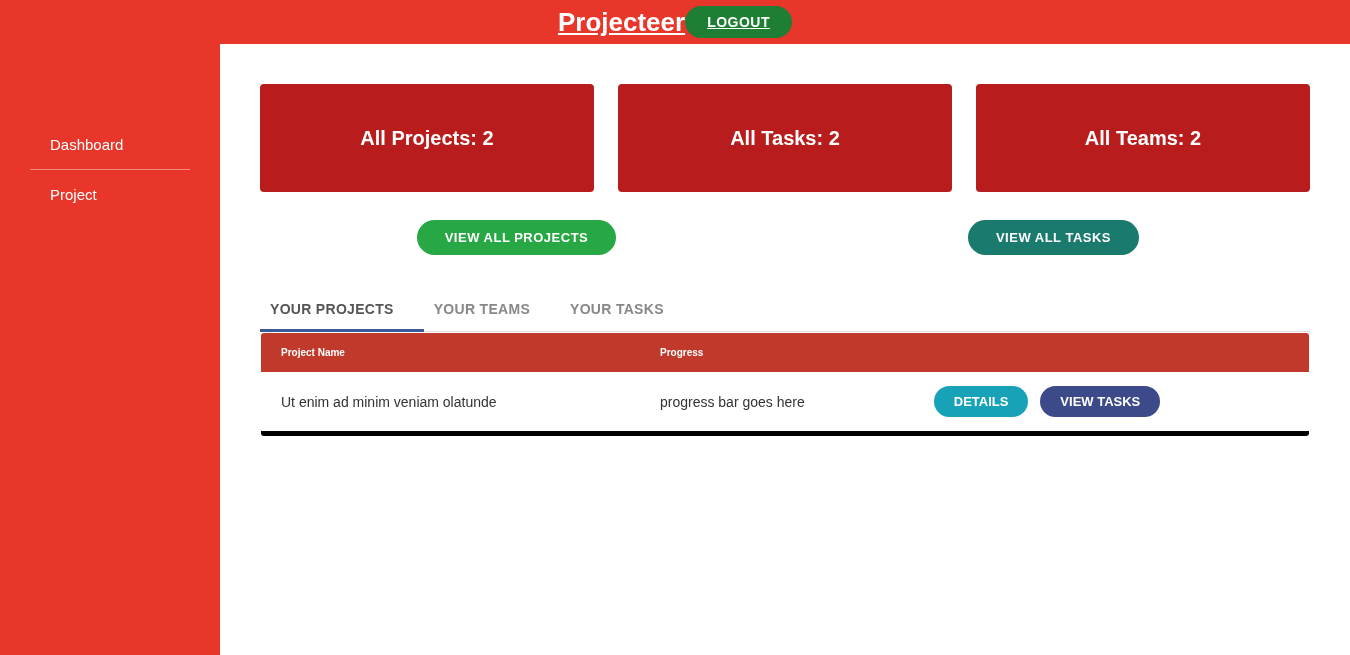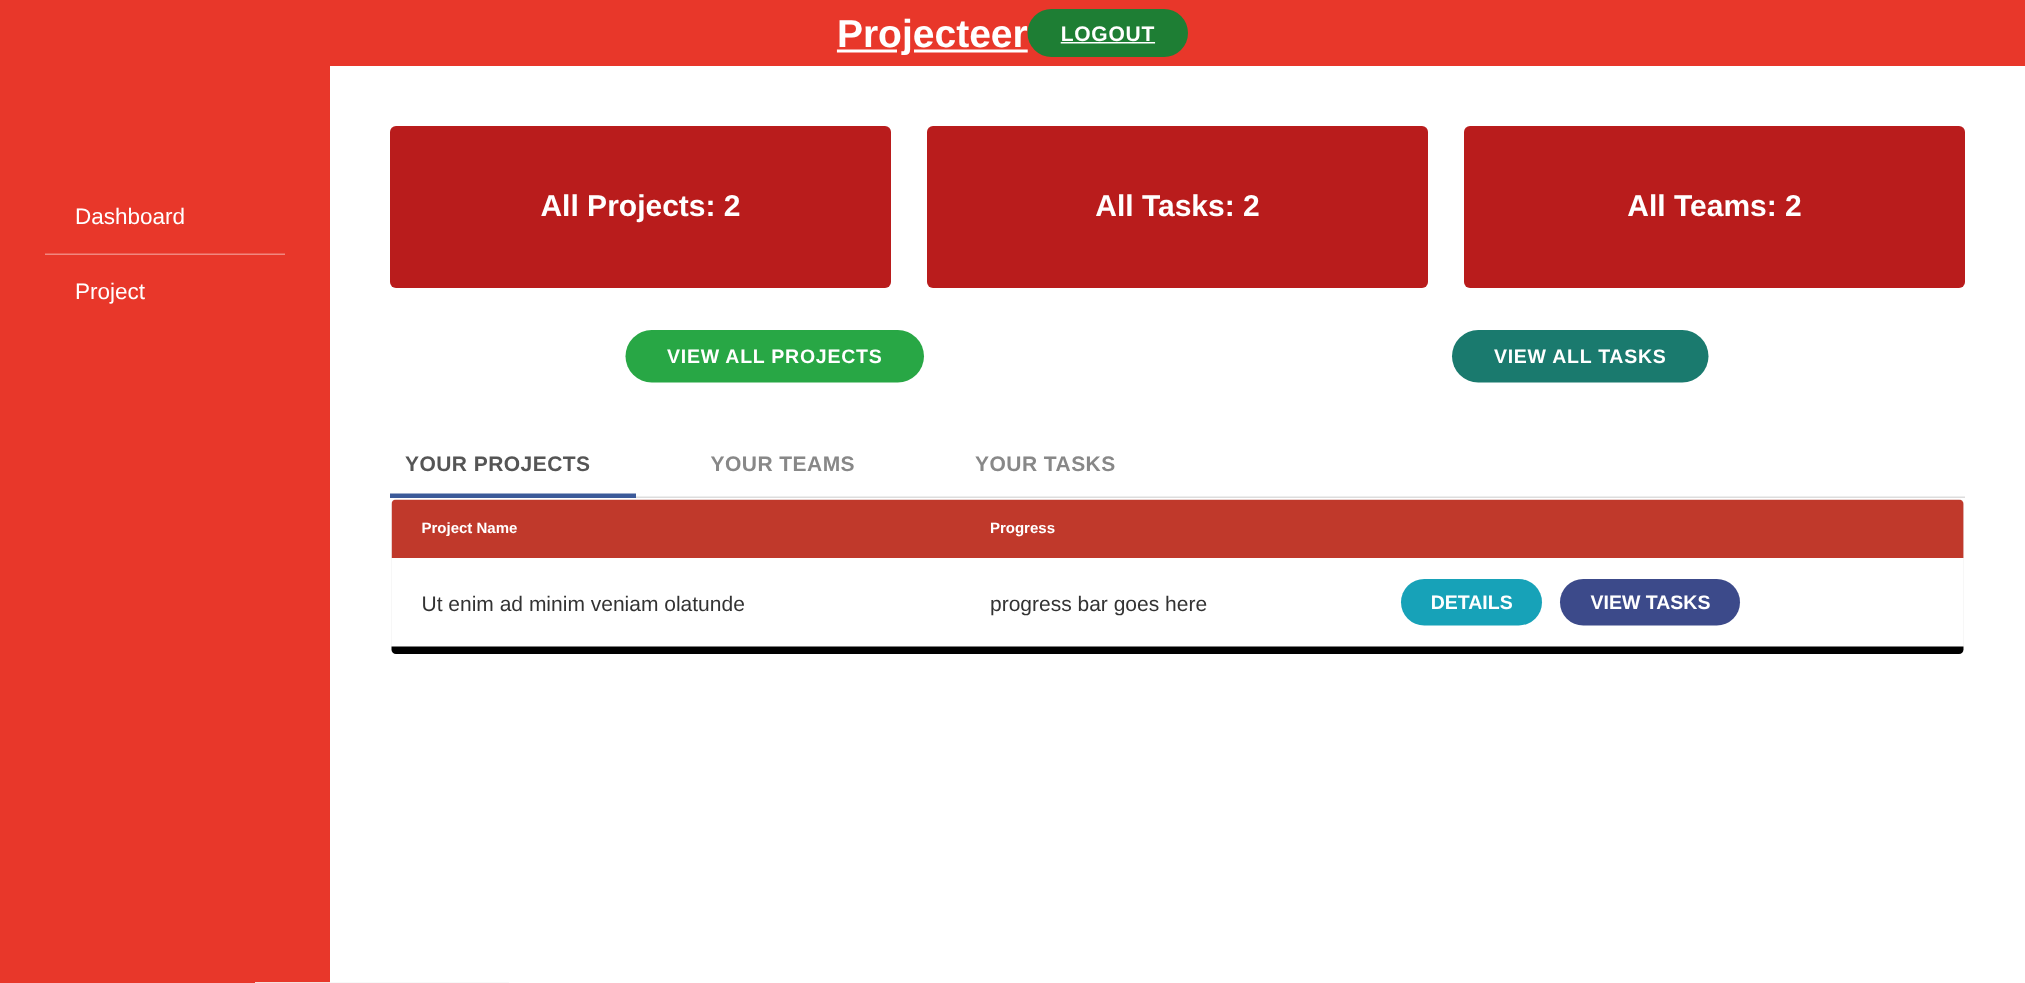--- a/index.html
+++ b/index.html
@@ -134,21 +134,20 @@
       font-weight: 700;
       cursor: pointer;
       letter-spacing: 0.5px;
     }
 
     
     .tabs {
       display: flex;
       border-bottom: 1px solid #ddd;
       margin-bottom: 0;
-      gap: 40px;
     }
     .tab {
       padding: 10px 30px 12px 10px;
       font-size: 14px;
       font-weight: 600;
       color: #888;
       cursor: pointer;
       border-bottom: 3px solid transparent;
       margin-bottom: -1px;
       letter-spacing: 0.3px;

